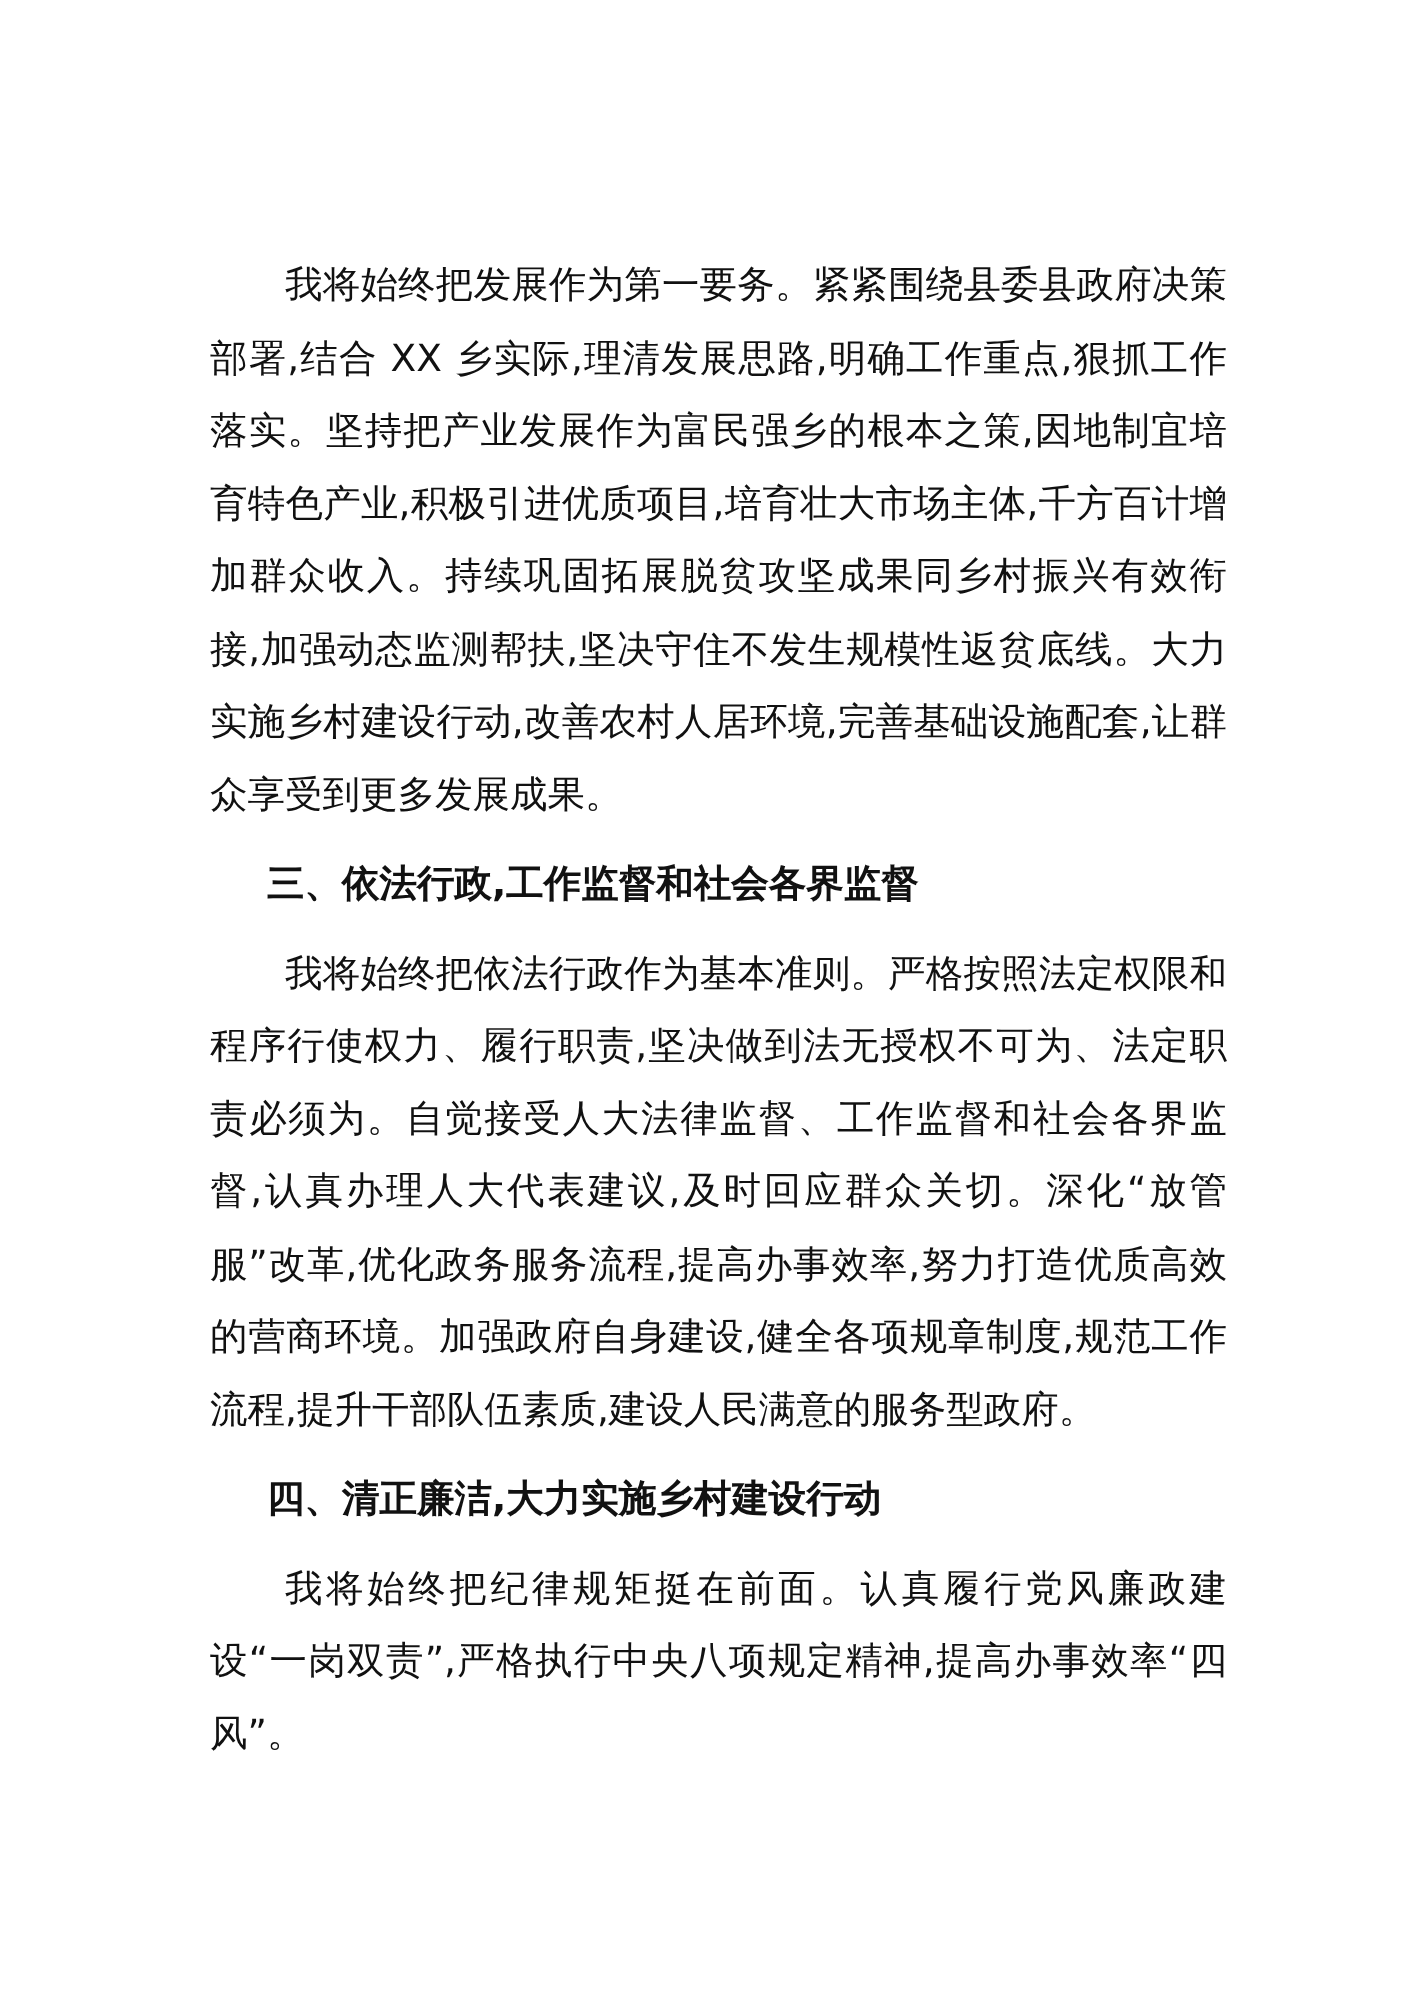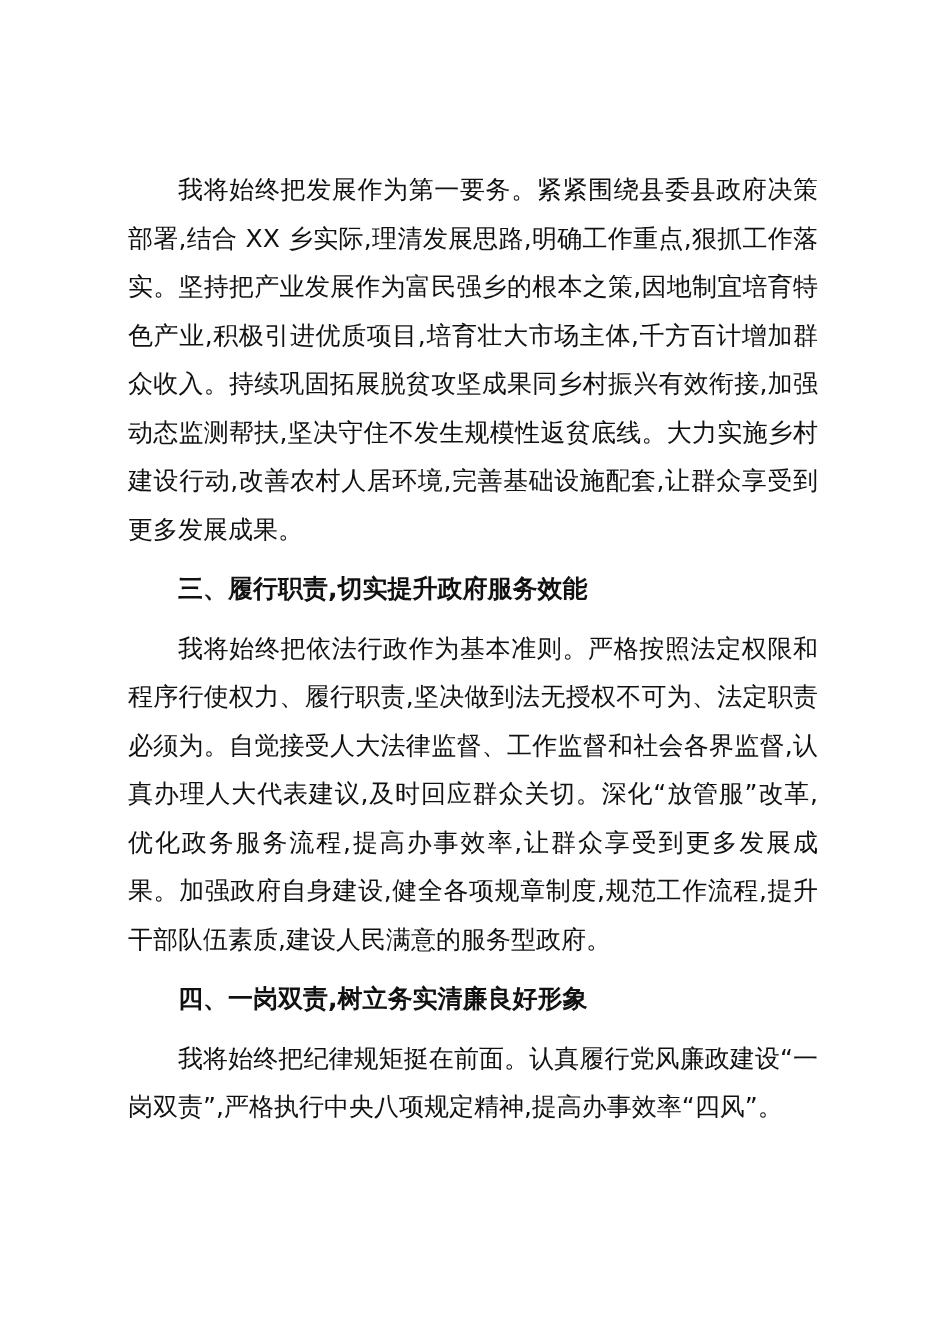--- a/index.html
+++ b/index.html
@@ -10,31 +10,31 @@
     top: 166px;
     width: 690px;
     font-family: "DejaVu Sans", "Liberation Sans", sans-serif;
     font-size: 25px;
     line-height: 48.5px;
     color: #111111;
     text-align: justify;
     text-justify: inter-character;
   }
   .para {
-    margin: 0 0 11px 0;
+    margin: 0 0 11px 12px;
     text-indent: 50px;
   }
   .heading {
     margin: 0 0 11px 0;
     text-indent: 50px;
     font-weight: bold;
   }
 </style>
 </head>
 <body>
 
 <div class="page">
   <p class="para">我将始终把发展作为第一要务。紧紧围绕县委县政府决策部署,结合 XX 乡实际,理清发展思路,明确工作重点,狠抓工作落实。坚持把产业发展作为富民强乡的根本之策,因地制宜培育特色产业,积极引进优质项目,培育壮大市场主体,千方百计增加群众收入。持续巩固拓展脱贫攻坚成果同乡村振兴有效衔接,加强动态监测帮扶,坚决守住不发生规模性返贫底线。大力实施乡村建设行动,改善农村人居环境,完善基础设施配套,让群众享受到更多发展成果。</p>
-  <p class="heading">三、履行职责,切实提升政府服务效能</p>
-  <p class="para">我将始终把依法行政作为基本准则。严格按照法定权限和程序行使权力、履行职责,坚决做到法无授权不可为、法定职责必须为。自觉接受人大法律监督、工作监督和社会各界监督,认真办理人大代表建议,及时回应群众关切。深化“放管服”改革,优化政务服务流程,提高办事效率,让群众享受到更多发展成果。加强政府自身建设,健全各项规章制度,规范工作流程,提升干部队伍素质,建设人民满意的服务型政府。</p>
-  <p class="heading">四、一岗双责,树立务实清廉良好形象</p>
+  <p class="heading">三、依法行政,工作监督和社会各界监督</p>
+  <p class="para">我将始终把依法行政作为基本准则。严格按照法定权限和程序行使权力、履行职责,坚决做到法无授权不可为、法定职责必须为。自觉接受人大法律监督、工作监督和社会各界监督,认真办理人大代表建议,及时回应群众关切。深化“放管服”改革,优化政务服务流程,提高办事效率,努力打造优质高效的营商环境。加强政府自身建设,健全各项规章制度,规范工作流程,提升干部队伍素质,建设人民满意的服务型政府。</p>
+  <p class="heading">四、清正廉洁,大力实施乡村建设行动</p>
   <p class="para">我将始终把纪律规矩挺在前面。认真履行党风廉政建设“一岗双责”,严格执行中央八项规定精神,提高办事效率“四风”。</p>
 </div>
 
 </body></html>

